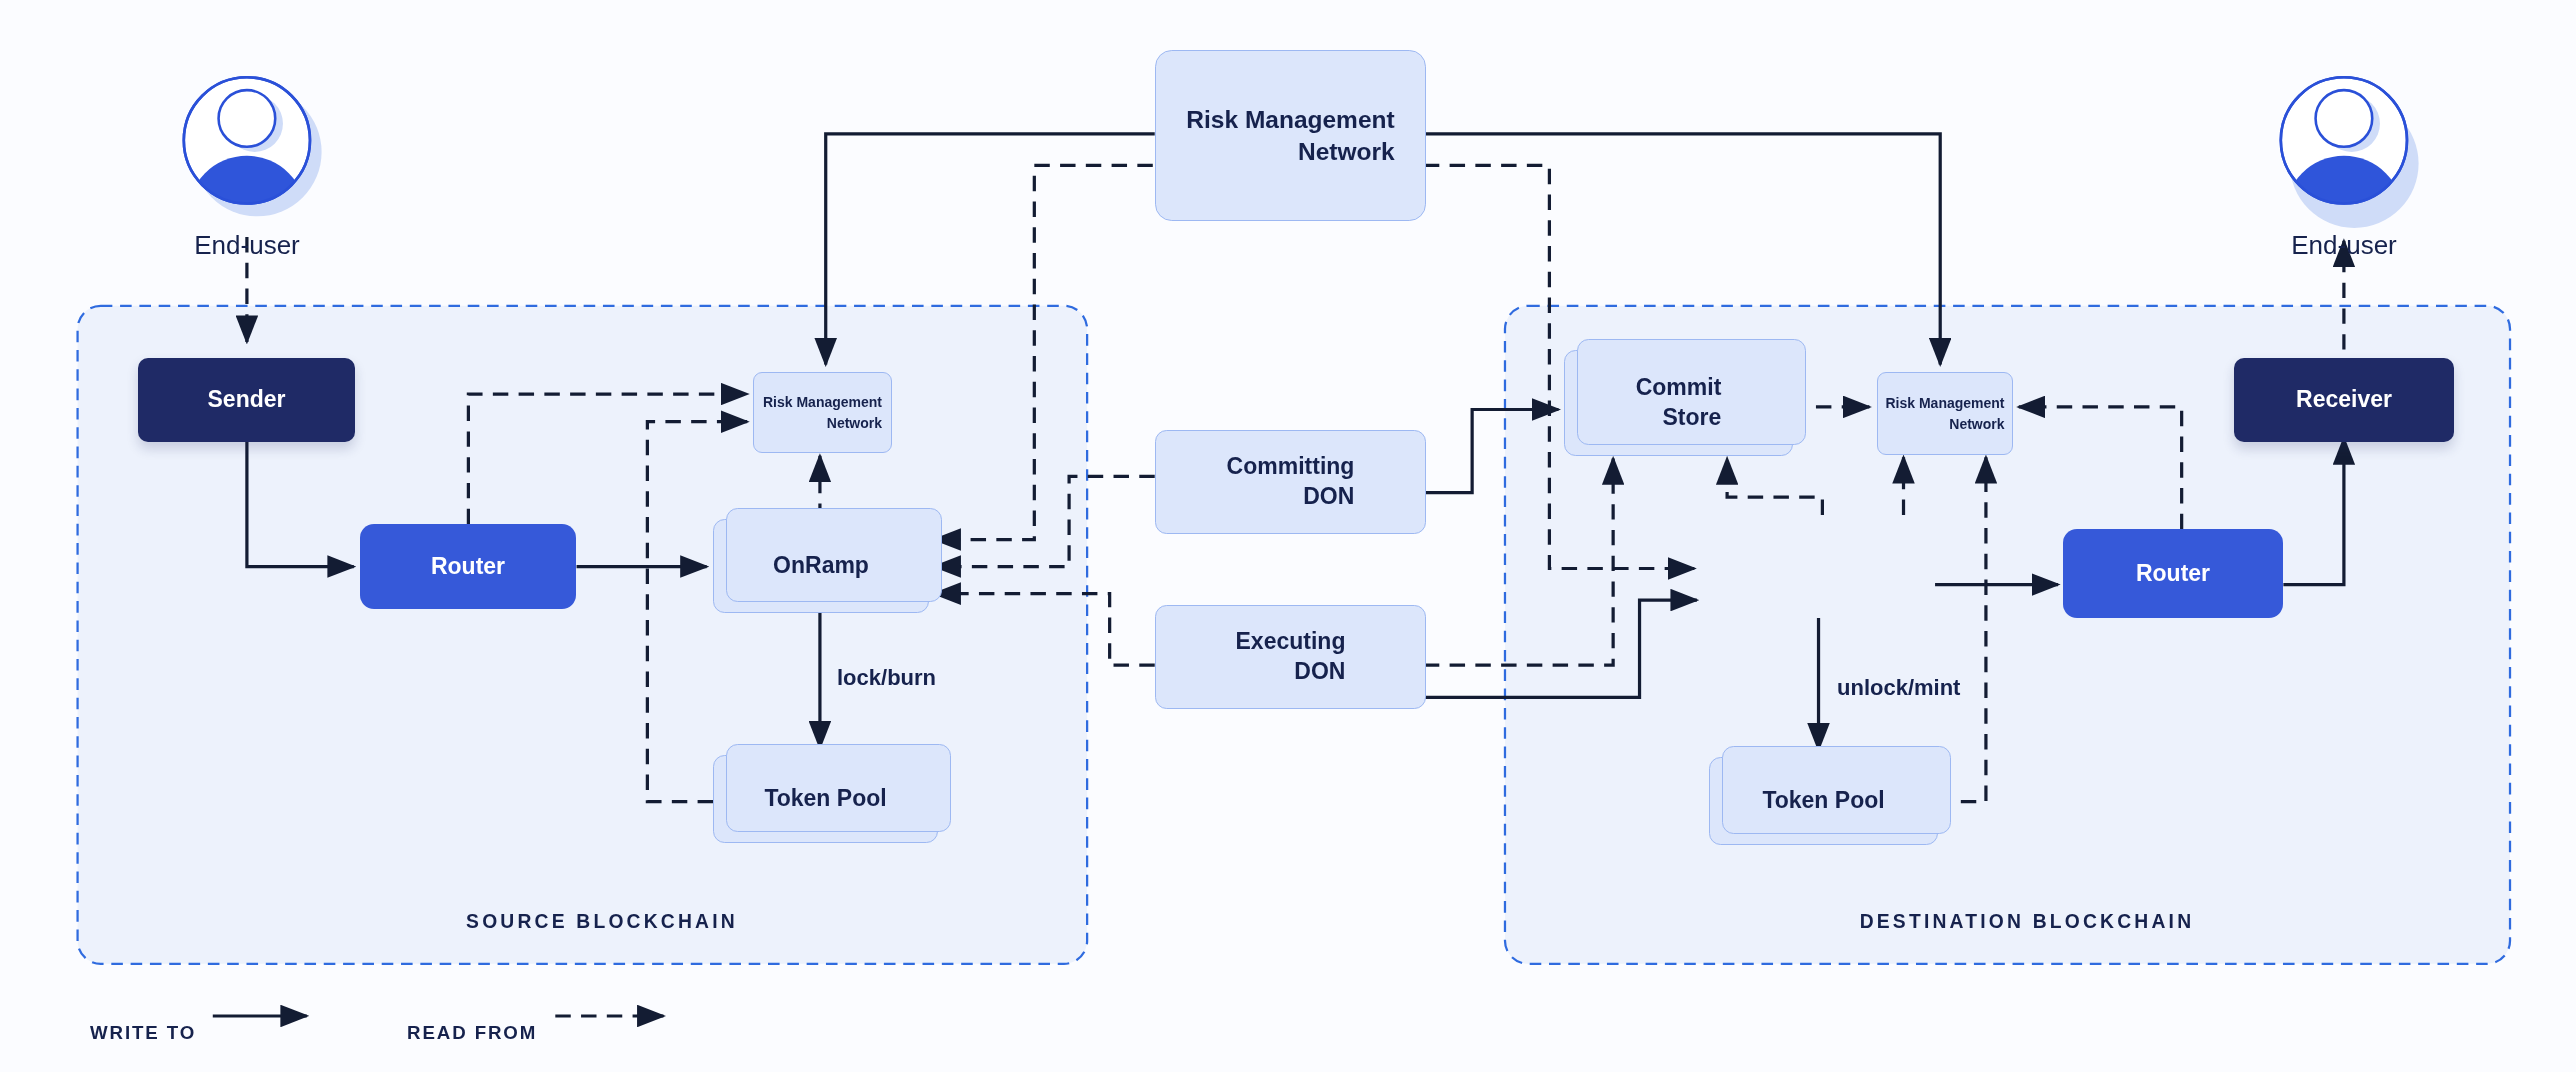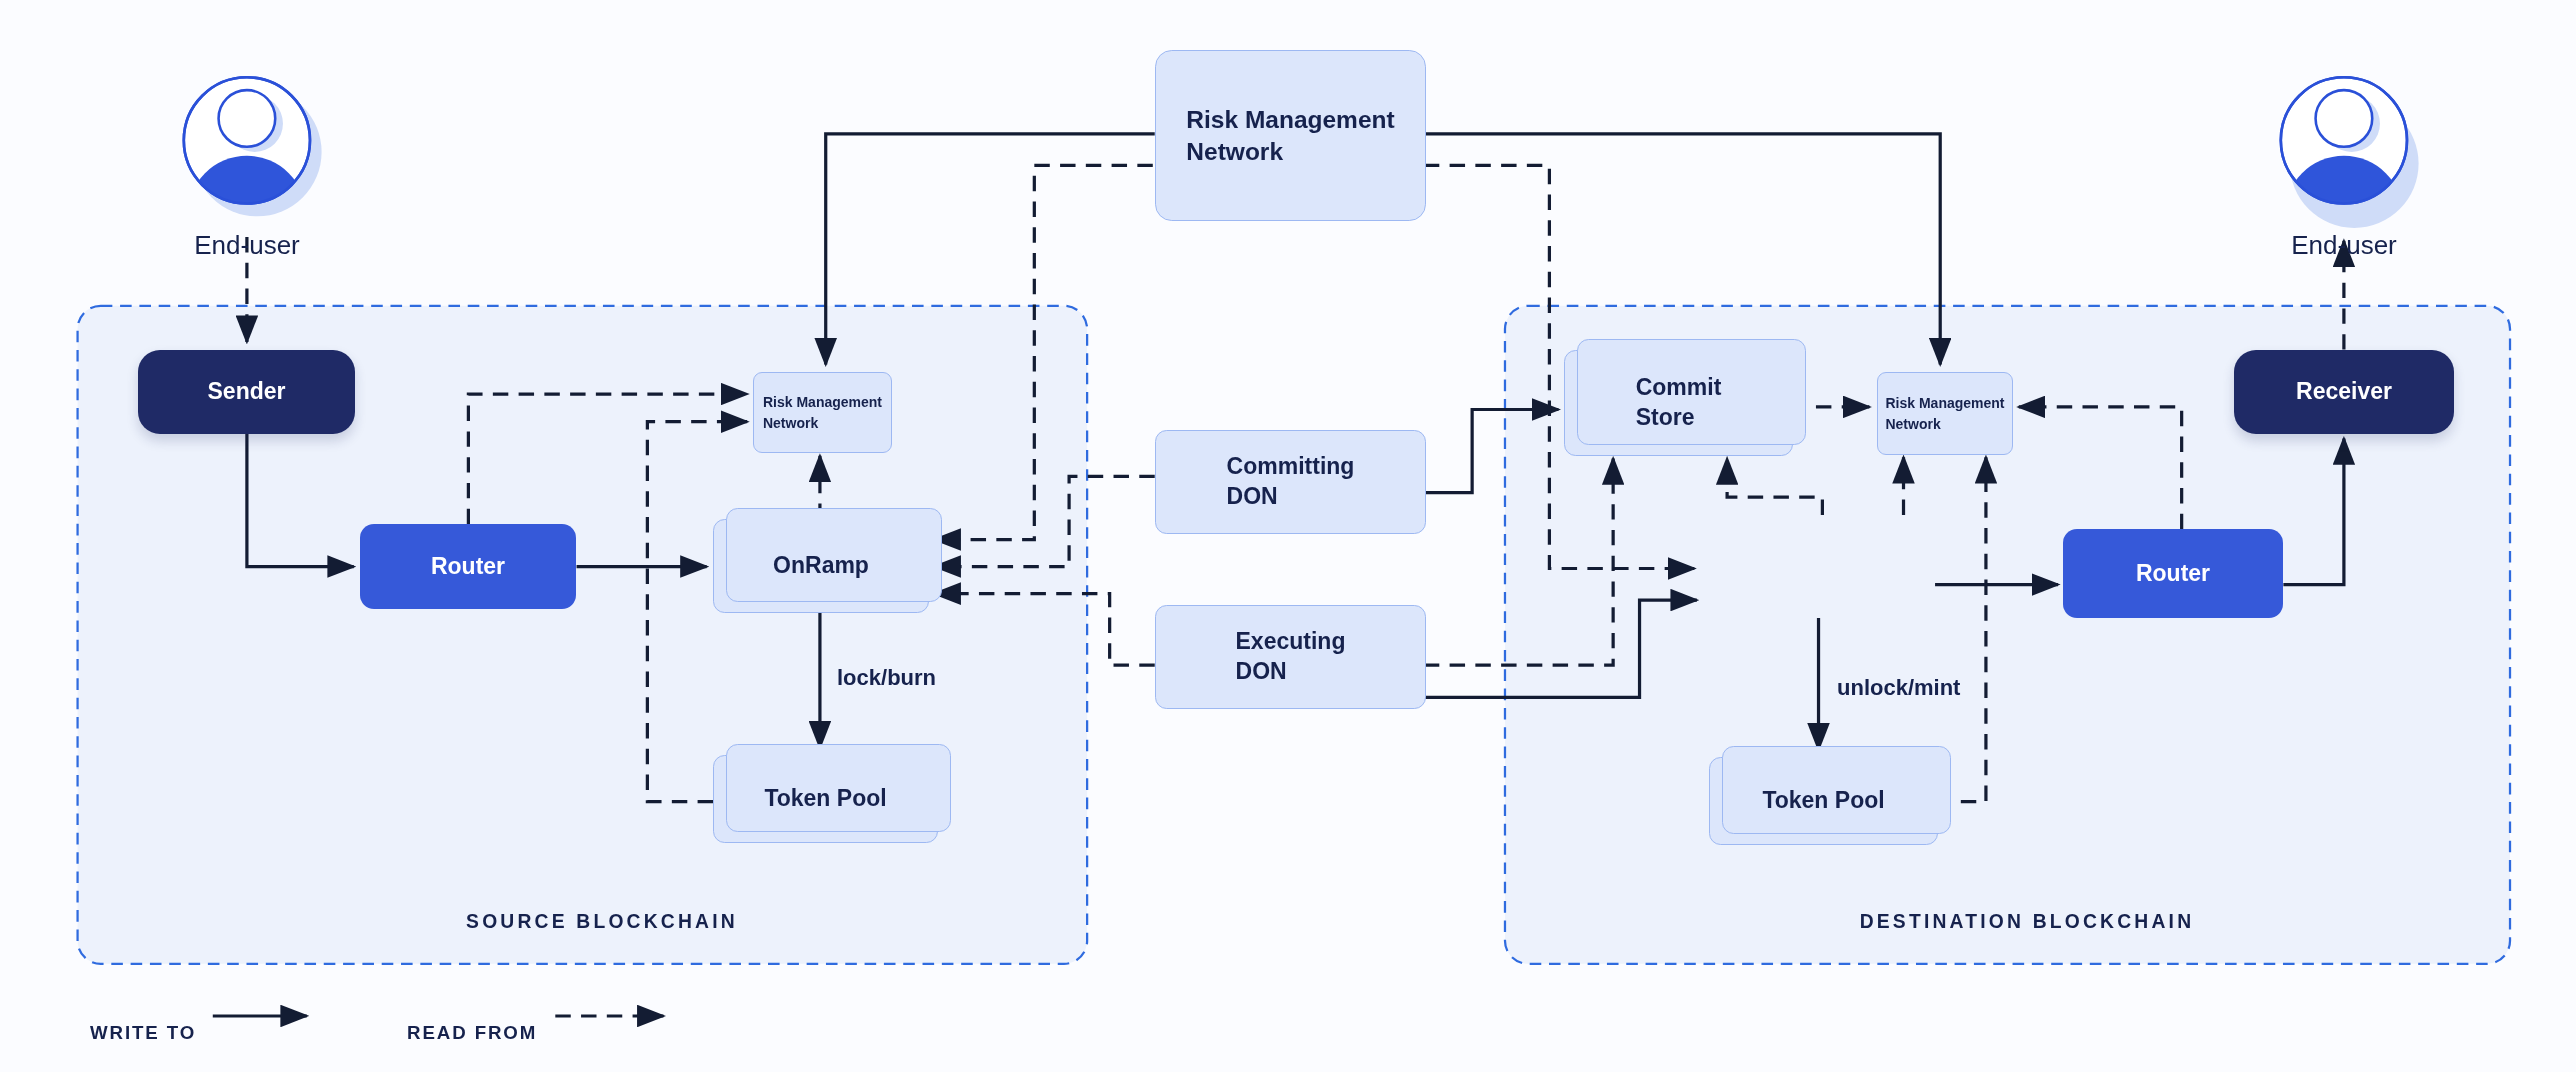--- a/index.html
+++ b/index.html
@@ -11,24 +11,24 @@
   }
   html,body{margin:0;padding:0;background:var(--page_bg);}
   #stage{position:relative;width:2576px;height:1072px;background:var(--page_bg);
          font-family:"Liberation Sans",sans-serif;overflow:hidden;}
   #wires{position:absolute;left:0;top:0;z-index:1;}
   .ln{stroke:var(--line);stroke-width:5;fill:none;}
   .lnd{stroke:var(--line);stroke-width:5;fill:none;stroke-dasharray:24 16;}
   .container-rect{fill:var(--container_fill);stroke:var(--container_border);
                   stroke-width:3.5;stroke-dasharray:18 12;}
   .box{position:absolute;z-index:3;display:flex;align-items:center;justify-content:center;
-       text-align:left;font-weight:700;color:var(--text_dark);white-space:pre-line;
+       text-align:right;font-weight:700;color:var(--text_dark);white-space:pre-line;
        line-height:1.3;}
-  .navy{background:var(--navy);color:#fff;border-radius:22px;font-size:23px;
-        box-shadow:0 6.4px 11.6px rgba(31,42,102,.18);}
+  .navy{background:var(--navy);color:#fff;border-radius:10px;font-size:23px;
+        box-shadow:0 6.4px 11.6px rgba(31,42,102,.18);margin-top:8px;}
   .blue{background:var(--blue);color:#fff;border-radius:14px;font-size:23px;}
   .light{background:var(--light_fill);border:1.6px solid var(--light_border);border-radius:11.6px;
          font-size:23px;}
   .bigrmn{border-radius:16.7px;font-size:24.5px;}
   .smallrmn{font-size:14px;line-height:1.5;border-radius:9px;}
   .stack{z-index:3;}
   .card-back{position:absolute;left:11.6px;top:-11.6px;width:100%;height:100%;
              background:var(--light_fill);border:1.6px solid var(--light_border);
              border-radius:11.6px;z-index:-1;}
   .edge-label{position:absolute;z-index:4;font-weight:700;font-size:22px;color:var(--text_dark);}

